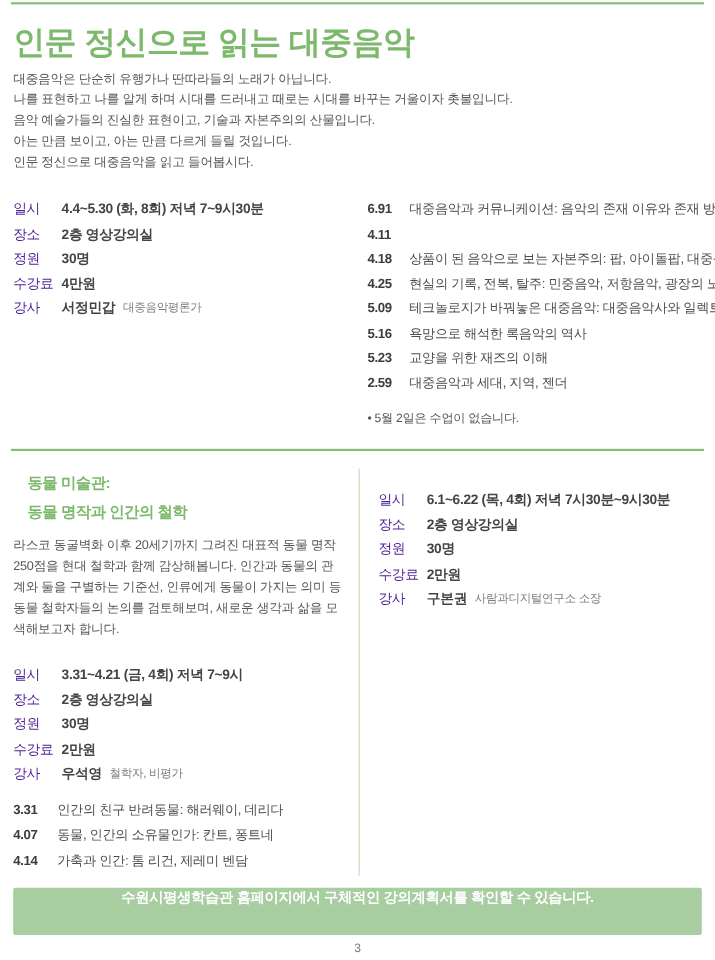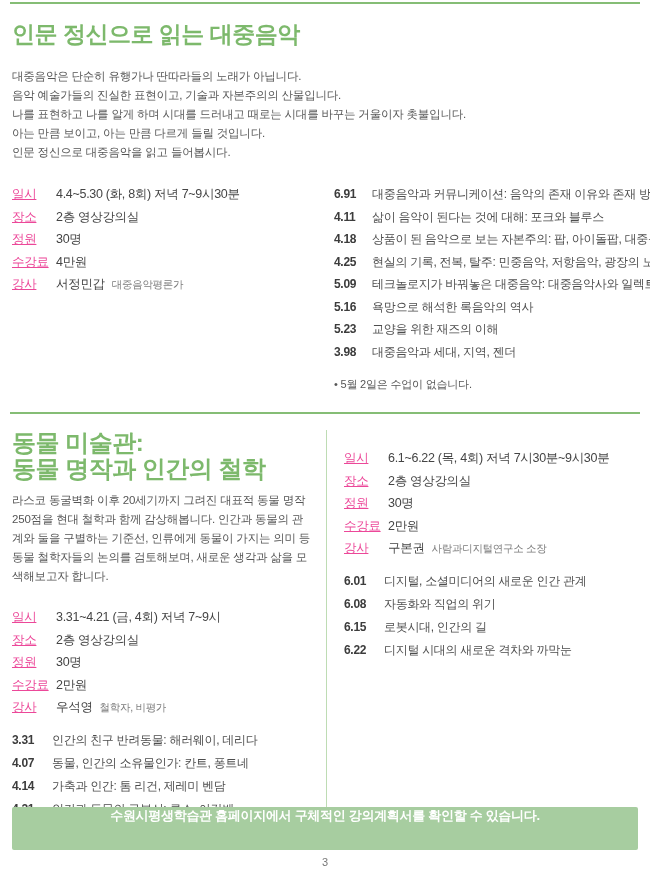--- a/index.html
+++ b/index.html
@@ -10,52 +10,52 @@
     width:650px; height:873px;
     position:relative;
     overflow:hidden;
   }
   .page { padding:0 12px; }
   .rule { height:2px; background:#85bd75; margin:2px 10px 0 10px; }
   .divider { height:2px; background:#85bd75; margin:20px 10px 16px 10px; }
 
   
   .c1-title {
-    color:#7db96c; font-size:23px; font-weight:bold;
-    letter-spacing:-0.5px; margin:15px 0 17px 0;
+    color:#7db96c; font-size:29px; font-weight:bold;
+    letter-spacing:-0.5px; margin:15px 0 4px 0;
   }
   .desc p { font-size:11.5px; line-height:19px; color:#555; letter-spacing:-0.2px; }
 
   .c1-body { display:flex; margin-top:21px; }
   .c1-left { width:322px; flex:0 0 322px; }
   .c1-right { flex:1; }
 
   .info-row { display:flex; font-size:12.5px; line-height:22.5px; letter-spacing:-0.3px; }
-  .info-label { width:44px; flex:0 0 44px; color:#ec4899;text-decoration:underline; }
-  .info-value { color:#444; font-weight:normal; }
+  .info-label { width:44px; flex:0 0 44px; color:#4c1d95; }
+  .info-value { color:#444; font-weight:bold; }
   .info-note { color:#7c7c7c; font-size:10.5px; font-weight:normal; margin-left:7px; }
 
   .sched-row { display:flex; font-size:12px; line-height:22.5px; letter-spacing:-0.3px; }
   .sched-date { width:38px; flex:0 0 38px; font-weight:bold; color:#3c3c3c; }
   .sched-topic { color:#4d4d4d; white-space:nowrap; }
 
   .c1-note { font-size:11px; color:#555; margin-top:14px; letter-spacing:-0.2px; }
 
   
   .cols { display:flex; align-items:stretch; padding:0 12px; }
   .col-left {
     width:315px; flex:0 0 315px;
     border-right:1px solid #bedcb4;
     padding-right:14px;
     min-height:370px;
   }
   .col-right { flex:1; padding-left:17px; }
   .col-title {
-    color:#7db96c; font-size:24px; font-weight:bold;
-    line-height:26px; letter-spacing:-0.5px; margin-bottom:9px;
+    color:#7db96c; font-size:14px; font-weight:bold;
+    line-height:26px; letter-spacing:-0.5px; margin-bottom:9px;margin-left:13px;
   }
   .col .desc { min-height:98px; }
   .col .info-block { margin-top:17px; margin-bottom:10px; }
   .col .sched-row { line-height:23px; }
   .col .sched-date { width:40px; flex:0 0 40px; }
 
   
   .banner {
     position:absolute; left:12px; right:12px; top:807px; height:43px;
     background:#a7cda0; border-radius:2px;
@@ -70,22 +70,22 @@
 </head>
 <body>
 
 <div class="rule"></div>
 
 <div class="page">
   <h1 class="c1-title">인문 정신으로 읽는 대중음악</h1>
 
   <div class="desc">
     <p>대중음악은 단순히 유행가나 딴따라들의 노래가 아닙니다.</p>
+    <p>나를 표현하고 나를 알게 하며 시대를 드러내고 때로는 시대를 바꾸는 거울이자 촛불입니다.</p>
     <p>음악 예술가들의 진실한 표현이고, 기술과 자본주의의 산물입니다.</p>
-    <p>나를 표현하고 나를 알게 하며 시대를 드러내고 때로는 시대를 바꾸는 거울이자 촛불입니다.</p>
     <p>아는 만큼 보이고, 아는 만큼 다르게 들릴 것입니다.</p>
     <p>인문 정신으로 대중음악을 읽고 들어봅시다.</p>
   </div>
 
   <div class="c1-body">
     <div class="c1-left">
       <div class="info-row">
         <span class="info-label">일시</span>
         <span class="info-value">4.4~5.30 (화, 8회) 저녁 7~9시30분</span>
       </div>
@@ -108,21 +108,20 @@
       </div>
     </div>
 
     <div class="c1-right">
       <div class="sched-row">
         <span class="sched-date">6.91</span>
         <span class="sched-topic">대중음악과 커뮤니케이션: 음악의 존재 이유와 존재 방식</span>
       </div>
       <div class="sched-row">
         <span class="sched-date">4.11</span>
-        <span class="sched-topic">삶이 음악이 된다는 것에 대해: 포크와 블루스</span>
       </div>
       <div class="sched-row">
         <span class="sched-date">4.18</span>
         <span class="sched-topic">상품이 된 음악으로 보는 자본주의: 팝, 아이돌팝, 대중음악산업</span>
       </div>
       <div class="sched-row">
         <span class="sched-date">4.25</span>
         <span class="sched-topic">현실의 기록, 전복, 탈주: 민중음악, 저항음악, 광장의 노래</span>
       </div>
       <div class="sched-row">
@@ -131,21 +130,21 @@
       </div>
       <div class="sched-row">
         <span class="sched-date">5.16</span>
         <span class="sched-topic">욕망으로 해석한 록음악의 역사</span>
       </div>
       <div class="sched-row">
         <span class="sched-date">5.23</span>
         <span class="sched-topic">교양을 위한 재즈의 이해</span>
       </div>
       <div class="sched-row">
-        <span class="sched-date">3.98</span>
+        <span class="sched-date">2.59</span>
         <span class="sched-topic">대중음악과 세대, 지역, 젠더</span>
       </div>
       <p class="c1-note">• 5월 2일은 수업이 없습니다.</p>
     </div>
   </div>
 </div>
 
 <div class="divider"></div>
 
 <div class="cols">
@@ -185,24 +184,20 @@
         <span class="sched-topic">인간의 친구 반려동물: 해러웨이, 데리다</span>
       </div>
       <div class="sched-row">
         <span class="sched-date">4.07</span>
         <span class="sched-topic">동물, 인간의 소유물인가: 칸트, 퐁트네</span>
       </div>
       <div class="sched-row">
         <span class="sched-date">4.14</span>
         <span class="sched-topic">가축과 인간: 톰 리건, 제레미 벤담</span>
       </div>
-      <div class="sched-row">
-        <span class="sched-date">4.21</span>
-        <span class="sched-topic">인간과 동물의 구분선: 루소, 아감벤</span>
-      </div>
     </div>
   </div>
 
   <div class="col col-right">
     <div class="info-block">
       <div class="info-row">
         <span class="info-label">일시</span>
         <span class="info-value">6.1~6.22 (목, 4회)  저녁 7시30분~9시30분</span>
       </div>
       <div class="info-row">
@@ -216,38 +211,20 @@
       <div class="info-row">
         <span class="info-label">수강료</span>
         <span class="info-value">2만원</span>
       </div>
       <div class="info-row">
         <span class="info-label">강사</span>
         <span class="info-value">구본권</span>
         <span class="info-note">사람과디지털연구소 소장</span>
       </div>
     </div>
-    <div>
-      <div class="sched-row">
-        <span class="sched-date">6.01</span>
-        <span class="sched-topic">디지털, 소셜미디어의 새로운 인간 관계</span>
-      </div>
-      <div class="sched-row">
-        <span class="sched-date">6.08</span>
-        <span class="sched-topic">자동화와 직업의 위기</span>
-      </div>
-      <div class="sched-row">
-        <span class="sched-date">6.15</span>
-        <span class="sched-topic">로봇시대, 인간의 길</span>
-      </div>
-      <div class="sched-row">
-        <span class="sched-date">6.22</span>
-        <span class="sched-topic">디지털 시대의 새로운 격차와 까막눈</span>
-      </div>
-    </div>
   </div>
 </div>
 
 <div class="banner">
   <span>수원시평생학습관 홈페이지에서 구체적인 강의계획서를 확인할 수 있습니다.</span>
 </div>
 
 <div class="page-num">3</div>
 
 </body></html>

